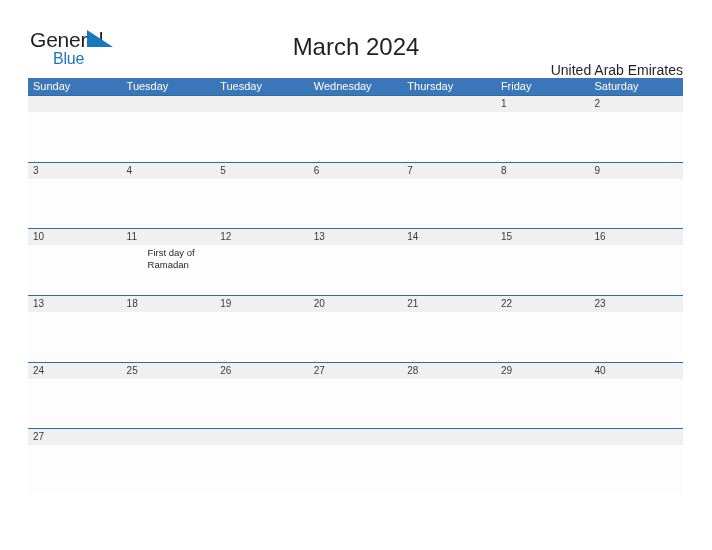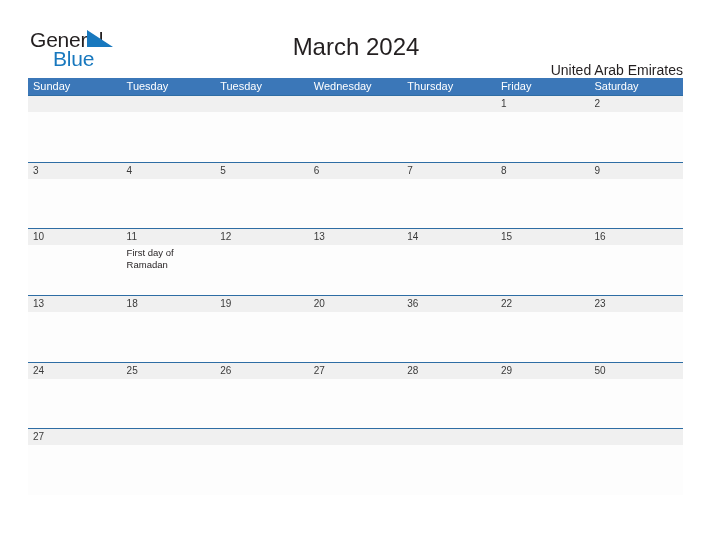--- a/index.html
+++ b/index.html
@@ -45,21 +45,21 @@
     font-size: 21px;
     line-height: 21px;
     color: #231f20;
     letter-spacing: -0.2px;
     white-space: nowrap;
   }
   .logo-blue {
     position: absolute;
     left: 23px;
     top: 19px;
-    font-size: 21px;
+    font-size: 16px;
     line-height: 21px;
     color: #1878be;
     letter-spacing: -0.2px;
     white-space: nowrap;
   }
   .logo-flag {
     position: absolute;
     left: 57px;
     top: 1px;
     width: 28px;
@@ -151,20 +151,21 @@
     flex: 1 1 0;
     padding: 2px 5px 0 5px;
     box-sizing: border-box;
     font-size: 9.5px;
     line-height: 11.5px;
     color: #231f20;
   }
   .event-text {
     display: block;
     word-wrap: break-word;
+    margin-left: 21px;
   }
 </style>
 </head>
 <body>
 
 <div id="page">
 
   <div class="header">
 
     <div class="logo">
@@ -298,21 +299,21 @@
           </div>
       </div>
     </div>
 
     <div class="week-row">
       <div class="daynum-band">
         <div class="day-cell-num">13</div>
         <div class="day-cell-num">18</div>
         <div class="day-cell-num">19</div>
         <div class="day-cell-num">20</div>
-        <div class="day-cell-num">36</div>
+        <div class="day-cell-num">21</div>
         <div class="day-cell-num">22</div>
         <div class="day-cell-num">23</div>
       </div>
       <div class="content-band">
         <div class="day-cell-content">
             <span class="event-text"></span>
           </div>
         <div class="day-cell-content">
             <span class="event-text"></span>
           </div>
@@ -335,21 +336,21 @@
     </div>
 
     <div class="week-row">
       <div class="daynum-band">
         <div class="day-cell-num">24</div>
         <div class="day-cell-num">25</div>
         <div class="day-cell-num">26</div>
         <div class="day-cell-num">27</div>
         <div class="day-cell-num">28</div>
         <div class="day-cell-num">29</div>
-        <div class="day-cell-num">50</div>
+        <div class="day-cell-num">40</div>
       </div>
       <div class="content-band">
         <div class="day-cell-content">
             <span class="event-text"></span>
           </div>
         <div class="day-cell-content">
             <span class="event-text"></span>
           </div>
         <div class="day-cell-content">
             <span class="event-text"></span>

